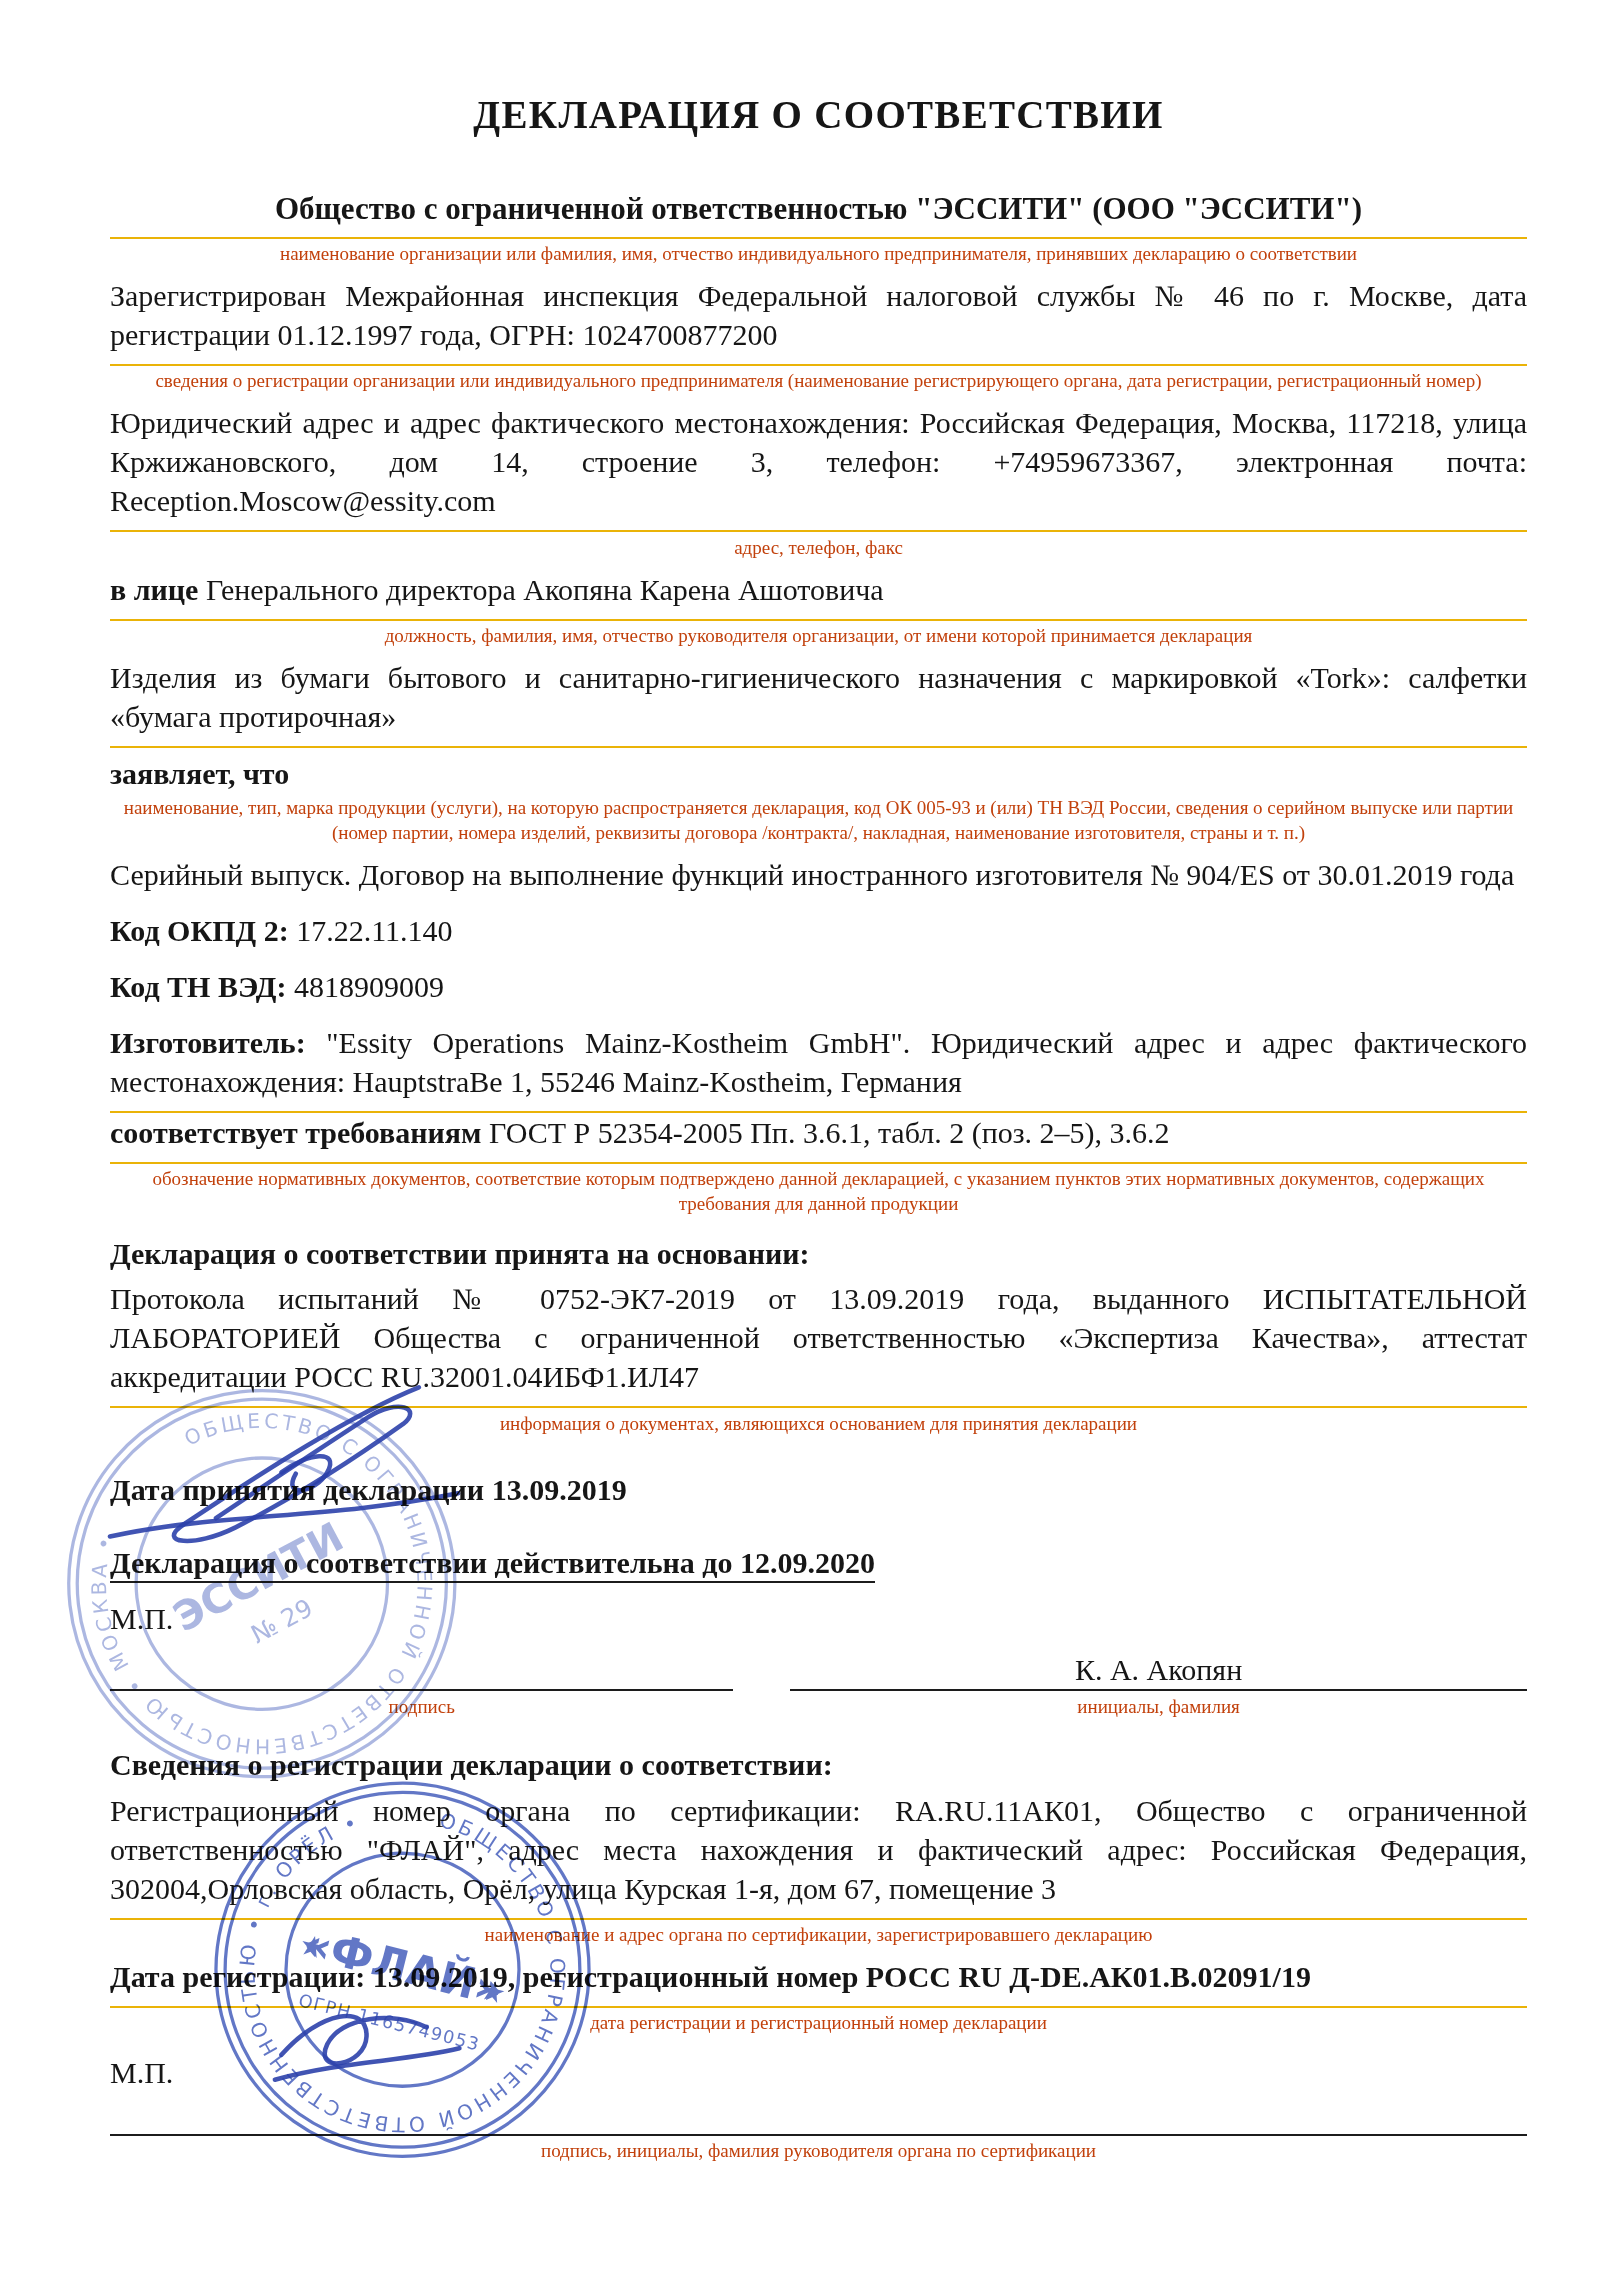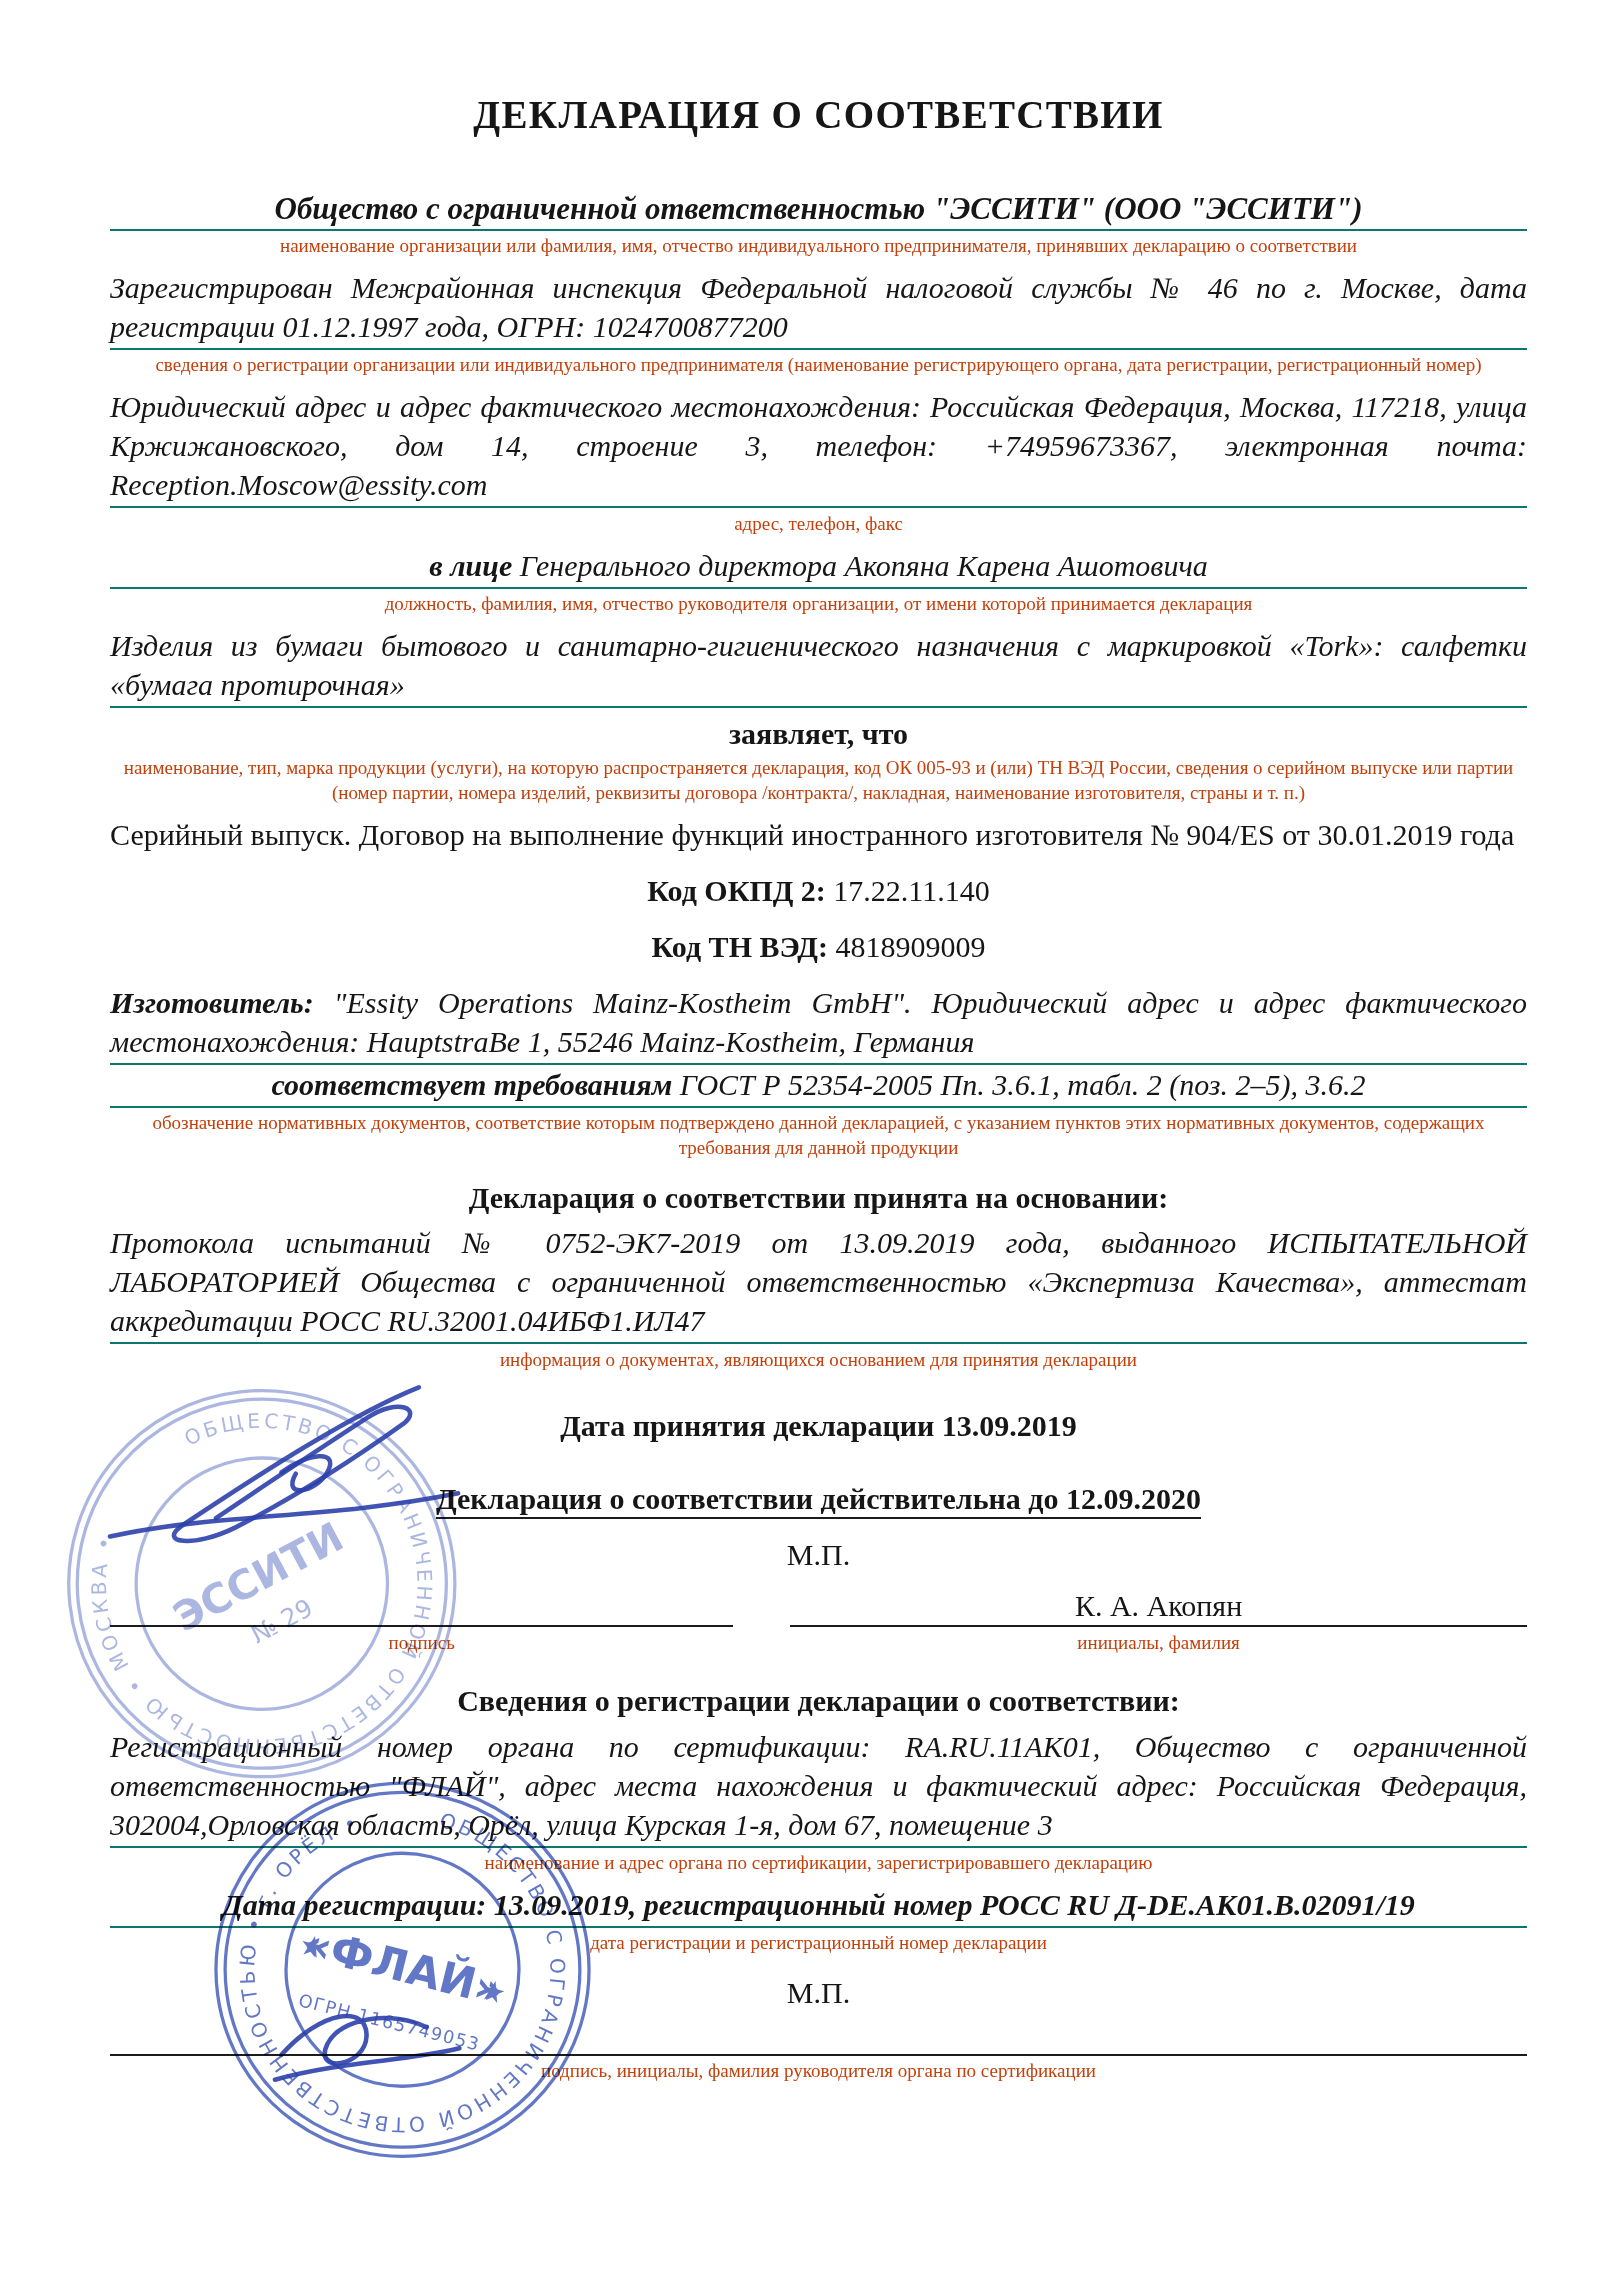--- a/index.html
+++ b/index.html
@@ -11,24 +11,24 @@
     font-family:"Liberation Serif", serif;
     color:#161616;
     overflow:hidden;
   }
   .content { position:absolute; left:110px; right:96px; top:92px; z-index:1; }
   .title {
     font-size:39px; font-weight:bold; text-align:center;
     letter-spacing:1.3px; margin-bottom:54px;
   }
   .center-bold { text-align:center; font-weight:bold; font-size:31px; }
-  .para { font-size:30px; line-height:1.30; text-align:center; }
+  .para { font-size:30px; line-height:1.30; text-align:left; }
   .just { text-align:justify; }
   .bold { font-weight:bold; }
-  .underlined { border-bottom:2px solid #0f766e; padding-bottom:2px;font-style:italic; }
+  .underlined { border-bottom:2px solid #eab308; padding-bottom:10px; }
   .inline-underline { border-bottom:2px solid #1c1c1c; padding-bottom:1.3px; }
   .caption {
     font-size:19px; line-height:1.3; text-align:center;
     padding-top:3.3px; margin-bottom:9.2px; color:#c2410c;
   }
   .mt-sm { margin-top:6.5px; }
   .mt-md { margin-top:17px; }
   .mt-lg { margin-top:34px; }
   .sig-row { display:flex; justify-content:space-between; margin-top:13px; }
   .sig-left { width:44%; }

